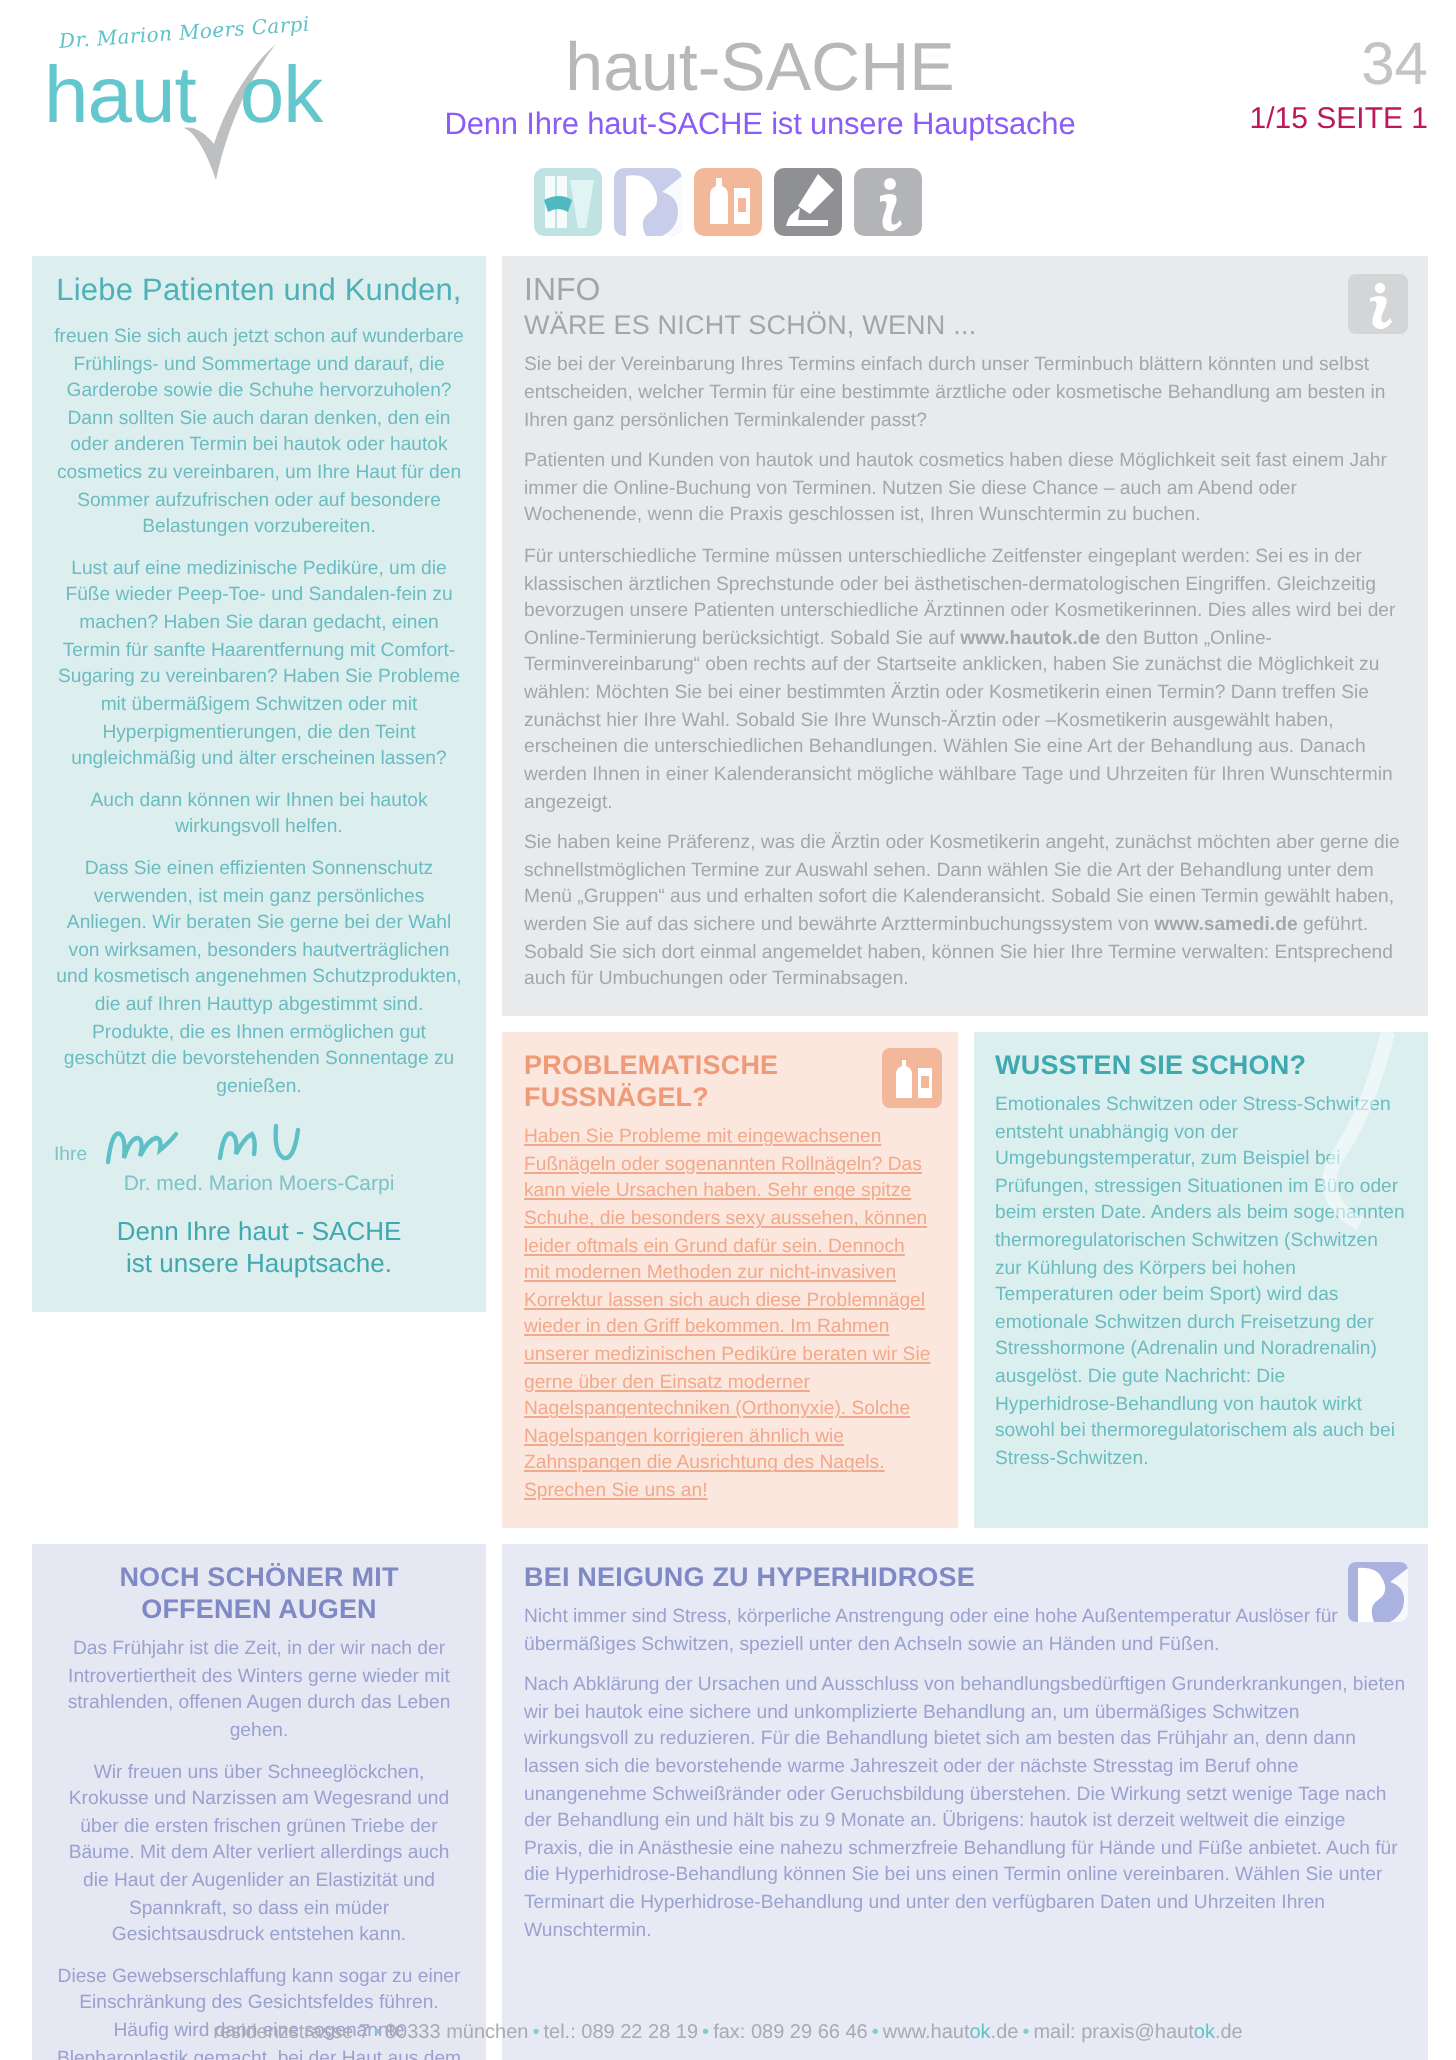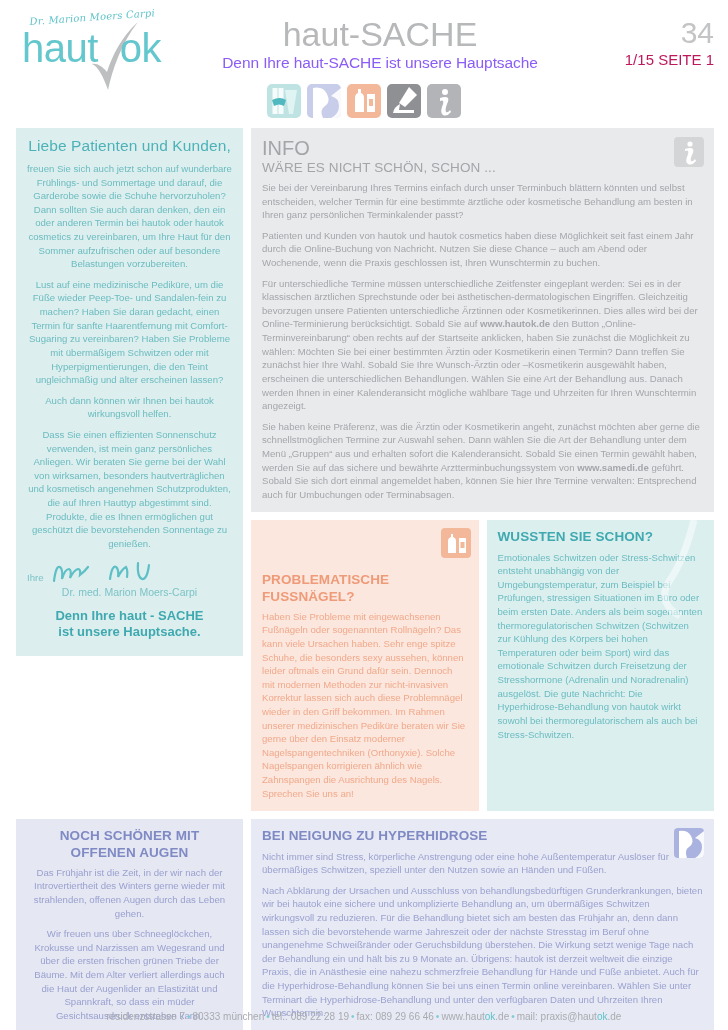--- a/index.html
+++ b/index.html
@@ -63,43 +63,43 @@
   .panel-orange { background: #fbe7dd; }
   .panel-teal2 { background: #dcefef; }
   .panel-periwinkle { background: #e5e7f3; }
   .panel-periwinkle2 { background: #e7e9f4; }
 
   h2.sec-head {
     font-size: 13.5px; font-weight: bold; line-height: 1.2;
     margin-bottom: 5px; letter-spacing: 0.1px;
   }
   .h-teal { color: #3fa9b0; }
-  .h-orange { color: #ef9a78; margin-top: 43px; }
+  .h-orange { color: #ef9a78; }
   .h-peri { color: #7f8ac4; }
 
-  .info-title { font-size: 20px; color: #a3a5a9; line-height: 1.15; }
+  .info-title { font-size: 16px; color: #a3a5a9; line-height: 1.15; }
   .info-sub { font-size: 13.5px; color: #a3a5a9; margin-bottom: 6px; letter-spacing: .1px; }
 
   p.body { font-size: 9.6px; line-height: 1.42; margin-bottom: 7px; }
   p.body:last-child { margin-bottom: 0; }
   .t-teal { color: #6bbcc0; }
   .t-gray { color: #a4a6aa; }
-  .t-orange { color: #f1a98c; }
+  .t-orange { color: #f1a98c; text-decoration: underline; }
   .t-peri { color: #9aa1cf; }
   .t-peri2 { color: #9ba2d0; }
   b { font-weight: bold; }
 
   .lead-head {
     font-size: 15.5px; color: #4cb2b8; margin-bottom: 7px;
     font-weight: normal; letter-spacing: .1px;
   }
   .sign-row { display: flex; align-items: flex-end; gap: 6px; margin-top: 9px; }
   .sign-ihre { font-size: 9.6px; color: #7cc3c7; padding-bottom: 2px; }
   .sign-name { font-size: 10.5px; color: #7cc3c7; margin-top: 1px; }
-  .closing { font-size: 13px; font-weight: bold; color: #3fa9b0; line-height: 1.2; margin-top: 10px; }
+  .closing { font-size: 13px; font-weight: normal; color: #3fa9b0; line-height: 1.2; margin-top: 10px; }
 
   .mini-row { display: flex; gap: 8px; margin-top: 8px; }
   .mini { flex: 1 1 0; position: relative; }
 
   .box-icon { position: absolute; width: 30px; height: 30px; border-radius: 4px; overflow: hidden; }
 
   
   .footer {
     position: absolute; left: 0; right: 0; bottom: 8px;
     text-align: center; font-size: 10px; color: #a9abaf;
@@ -197,23 +197,23 @@
     <div class="col-right">
 
       <div class="panel panel-gray">
         <div class="box-icon" style="right:10px;top:9px;background:#d4d5d7">
           <svg viewBox="0 0 30 30" width="30" height="30">
               <circle cx="16" cy="7" r="2.6" fill="#ffffff"></circle>
               <path d="M11 12 q6 -2 8 0 q1 2 -1 6 q-2 4 -1 6 q2 1 4 -2 l1 2 q-4 5 -8 3 q-3 -2 -1 -7 q2 -5 1 -6 q-1 -1 -3 0 Z" fill="#ffffff"></path>
             </svg>
         </div>
         <div class="info-title">INFO</div>
-        <div class="info-sub">WÄRE ES NICHT SCHÖN, SCHON ...</div>
+        <div class="info-sub">WÄRE ES NICHT SCHÖN, WENN ...</div>
         <p class="body t-gray">Sie bei der Vereinbarung Ihres Termins einfach durch unser Terminbuch blättern könnten und selbst entscheiden, welcher Termin für eine bestimmte ärztliche oder kosmetische Behandlung am besten in Ihren ganz persönlichen Terminkalender passt?</p>
-        <p class="body t-gray">Patienten und Kunden von hautok und hautok cosmetics haben diese Möglichkeit seit fast einem Jahr durch die Online-Buchung von Nachricht. Nutzen Sie diese Chance – auch am Abend oder Wochenende, wenn die Praxis geschlossen ist, Ihren Wunschtermin zu buchen.</p>
+        <p class="body t-gray">Patienten und Kunden von hautok und hautok cosmetics haben diese Möglichkeit seit fast einem Jahr immer die Online-Buchung von Terminen. Nutzen Sie diese Chance – auch am Abend oder Wochenende, wenn die Praxis geschlossen ist, Ihren Wunschtermin zu buchen.</p>
         <p class="body t-gray">Für unterschiedliche Termine müssen unterschiedliche Zeitfenster eingeplant werden: Sei es in der klassischen ärztlichen Sprechstunde oder bei ästhetischen-dermatologischen Eingriffen. Gleichzeitig bevorzugen unsere Patienten unterschiedliche Ärztinnen oder Kosmetikerinnen. Dies alles wird bei der Online-Terminierung berücksichtigt. Sobald Sie auf <b>www.hautok.de</b> den Button „Online-Terminvereinbarung“ oben rechts auf der Startseite anklicken, haben Sie zunächst die Möglichkeit zu wählen: Möchten Sie bei einer bestimmten Ärztin oder Kosmetikerin einen Termin? Dann treffen Sie zunächst hier Ihre Wahl. Sobald Sie Ihre Wunsch-Ärztin oder –Kosmetikerin ausgewählt haben, erscheinen die unterschiedlichen Behandlungen. Wählen Sie eine Art der Behandlung aus. Danach werden Ihnen in einer Kalenderansicht mögliche wählbare Tage und Uhrzeiten für Ihren Wunschtermin angezeigt.</p>
         <p class="body t-gray">Sie haben keine Präferenz, was die Ärztin oder Kosmetikerin angeht, zunächst möchten aber gerne die schnellstmöglichen Termine zur Auswahl sehen. Dann wählen Sie die Art der Behandlung unter dem Menü „Gruppen“ aus und erhalten sofort die Kalenderansicht. Sobald Sie einen Termin gewählt haben, werden Sie auf das sichere und bewährte Arztterminbuchungssystem von <b>www.samedi.de</b> geführt. Sobald Sie sich dort einmal angemeldet haben, können Sie hier Ihre Termine verwalten: Entsprechend auch für Umbuchungen oder Terminabsagen.</p>
       </div>
 
       <div class="mini-row">
         <div class="mini panel panel-orange">
           <div class="box-icon" style="right:8px;top:8px;background:#f3b79a">
             <svg viewBox="0 0 30 30" width="30" height="30">
                 <path d="M7 13 q0 -3 3 -4 l0 -3 l2 0 l0 3 q3 1 3 4 l0 12 l-8 0 Z" fill="#ffffff"></path>
                 <rect x="18" y="10" width="7" height="15" fill="#ffffff"></rect>
@@ -251,21 +251,21 @@
       <div class="panel panel-periwinkle2" style="min-height:318px;">
         <div class="box-icon" style="right:10px;top:9px;background:#aab3df">
           <svg viewBox="0 0 30 30" width="30" height="30">
               <path d="M5 3 q9 -1 12 5 q4 7 -2 11 q-5 3 -2 11 L5 30 Z" fill="#ffffff"></path>
               <path d="M21 10 q7 2 7 9 q0 7 -7 11 L30 30 L30 3 Z" fill="#ffffff" opacity=".92"></path>
             </svg>
         </div>
         <h2 class="sec-head h-peri">
           <span style="display:block">BEI NEIGUNG ZU HYPERHIDROSE</span>
         </h2>
-        <p class="body t-peri2">Nicht immer sind Stress, körperliche Anstrengung oder eine hohe Außentemperatur Auslöser für übermäßiges Schwitzen, speziell unter den Nutzen sowie an Händen und Füßen.</p>
+        <p class="body t-peri2">Nicht immer sind Stress, körperliche Anstrengung oder eine hohe Außentemperatur Auslöser für übermäßiges Schwitzen, speziell unter den Achseln sowie an Händen und Füßen.</p>
         <p class="body t-peri2">Nach Abklärung der Ursachen und Ausschluss von behandlungsbedürftigen Grunderkrankungen, bieten wir bei hautok eine sichere und unkomplizierte Behandlung an, um übermäßiges Schwitzen wirkungsvoll zu reduzieren. Für die Behandlung bietet sich am besten das Frühjahr an, denn dann lassen sich die bevorstehende warme Jahreszeit oder der nächste Stresstag im Beruf ohne unangenehme Schweißränder oder Geruchsbildung überstehen. Die Wirkung setzt wenige Tage nach der Behandlung ein und hält bis zu 9 Monate an. Übrigens: hautok ist derzeit weltweit die einzige Praxis, die in Anästhesie eine nahezu schmerzfreie Behandlung für Hände und Füße anbietet. Auch für die Hyperhidrose-Behandlung können Sie bei uns einen Termin online vereinbaren. Wählen Sie unter Terminart die Hyperhidrose-Behandlung und unter den verfügbaren Daten und Uhrzeiten Ihren Wunschtermin.</p>
 
       </div>
     </div>
 
   </div>
 </div>
 
 <div class="footer">
   <span>residenzstrasse 7</span><span class="sep">•</span><span>80333 münchen</span><span class="sep">•</span><span>tel.: 089 22 28 19</span><span class="sep">•</span><span>fax: 089 29 66 46</span><span class="sep">•</span><span><span>www.haut</span><span class="ok">ok</span><span>.de</span></span><span class="sep">•</span><span><span>mail: praxis@haut</span><span class="ok">ok</span><span>.de</span></span>

